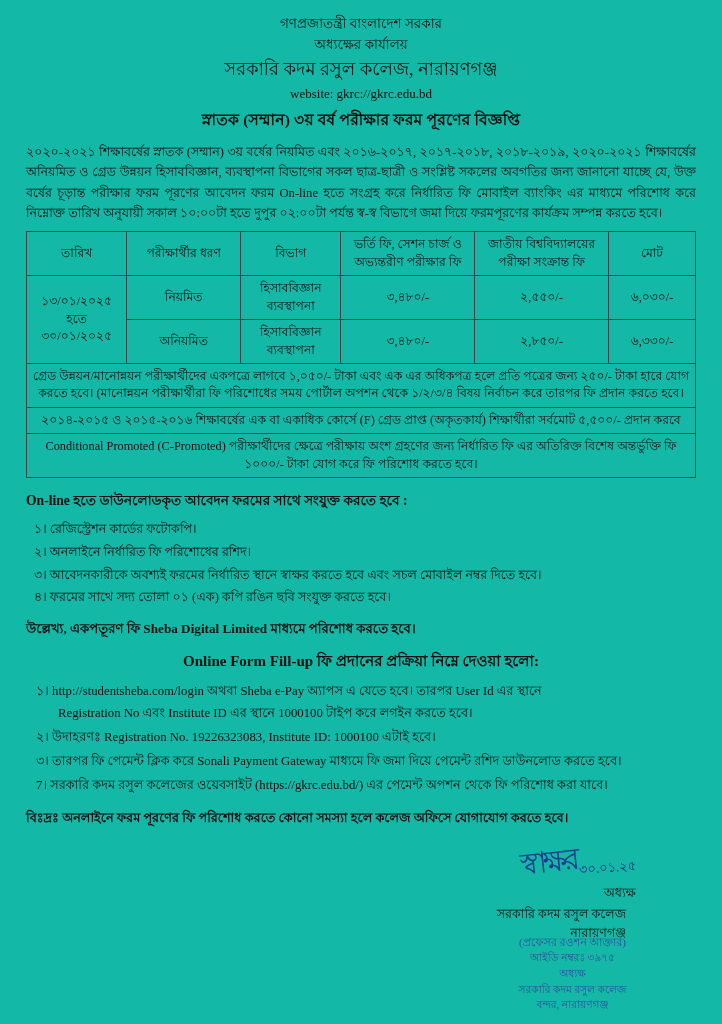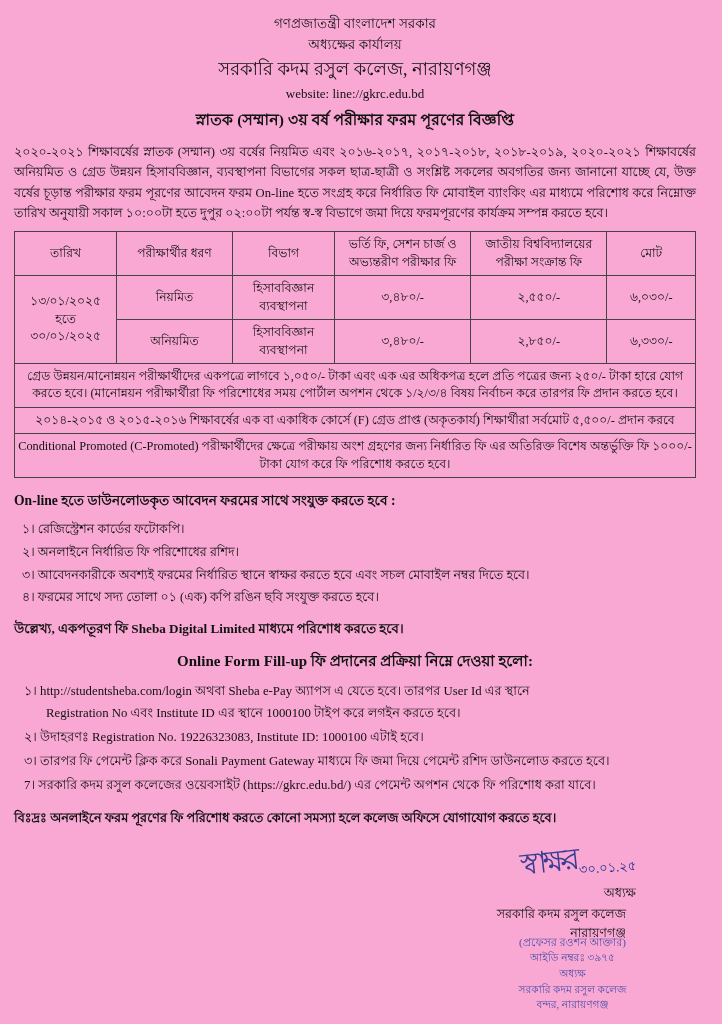--- a/index.html
+++ b/index.html
@@ -13,22 +13,22 @@
     font-family: "Liberation Serif", serif;
     color: #111;
     position: relative;
     overflow: hidden;
   }
   .page {
     position: relative;
     width: 722px;
     height: 1024px;
     box-sizing: border-box;
-    padding: 14px 26px 10px 14px;
-    background: #f9a8d4;
+    padding: 14px 26px 10px 26px;
+    background: #14b8a6;
   }
   .hdr-line {
     font-size: 13.5px;
     line-height: 1.55;
     text-align: center;
     font-family: "Liberation Serif", serif;
   }
   .hdr-line.big { font-size: 18px; }
   .website {
     font-size: 13px;
@@ -158,21 +158,21 @@
   }
 </style>
 </head>
 <body>
 
 <div class="page">
 
   <div class="hdr-line">গণপ্রজাতন্ত্রী বাংলাদেশ সরকার</div>
   <div class="hdr-line">অধ্যক্ষের কার্যালয়</div>
   <div class="hdr-line big">সরকারি কদম রসুল কলেজ, নারায়ণগঞ্জ</div>
-  <div class="website">website: line://gkrc.edu.bd</div>
+  <div class="website">website: gkrc://gkrc.edu.bd</div>
 
   <div class="title">স্নাতক (সম্মান) ৩য় বর্ষ পরীক্ষার ফরম পূরণের বিজ্ঞপ্তি</div>
 
   <p class="para">২০২০-২০২১ শিক্ষাবর্ষের স্নাতক (সম্মান) ৩য় বর্ষের নিয়মিত এবং ২০১৬-২০১৭, ২০১৭-২০১৮, ২০১৮-২০১৯, ২০২০-২০২১ শিক্ষাবর্ষের অনিয়মিত ও গ্রেড উন্নয়ন হিসাববিজ্ঞান, ব্যবস্থাপনা বিভাগের সকল ছাত্র-ছাত্রী ও সংশ্লিষ্ট সকলের অবগতির জন্য জানানো যাচ্ছে যে, উক্ত বর্ষের চূড়ান্ত পরীক্ষার ফরম পূরণের আবেদন ফরম On-line হতে সংগ্রহ করে নির্ধারিত ফি মোবাইল ব্যাংকিং এর মাধ্যমে পরিশোধ করে নিম্নোক্ত তারিখ অনুযায়ী সকাল ১০:০০টা হতে দুপুর ০২:০০টা পর্যন্ত স্ব-স্ব বিভাগে জমা দিয়ে ফরমপূরণের কার্যক্রম সম্পন্ন করতে হবে।</p>
 
   <table class="fee">
     <thead>
       <tr>
         <th class="col-date">তারিখ</th>
         <th class="col-type">পরীক্ষার্থীর ধরণ</th>

